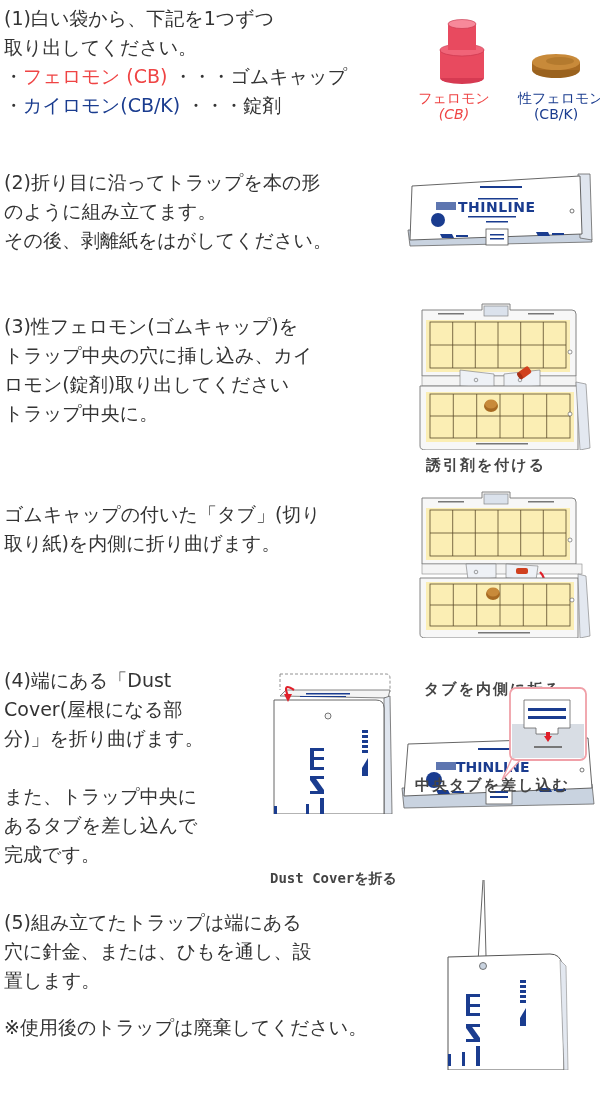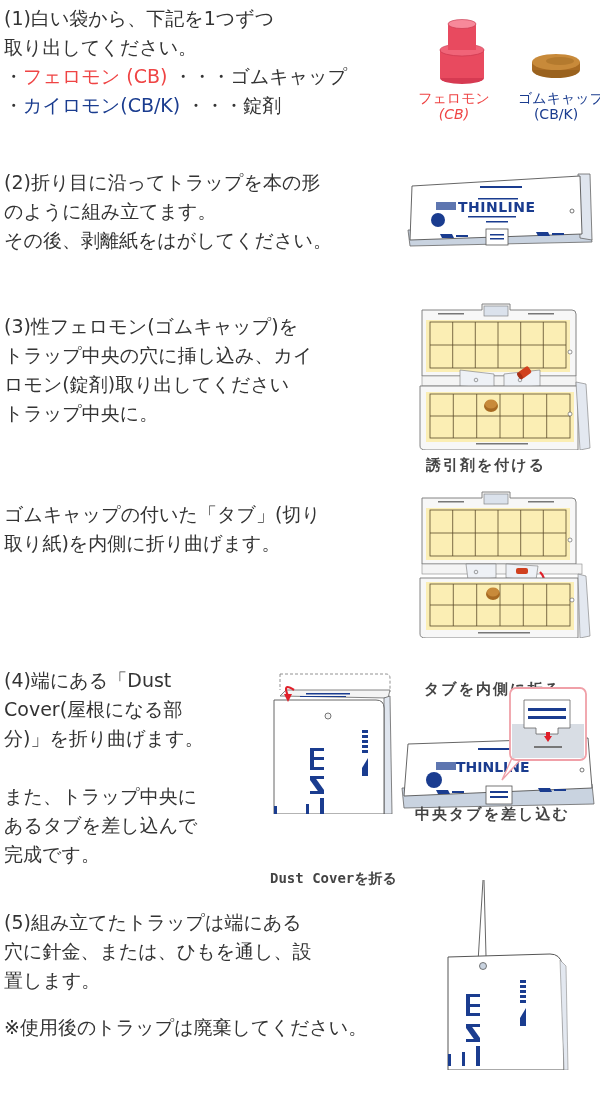--- a/index.html
+++ b/index.html
@@ -38,21 +38,21 @@
     <rect x="38" y="10" width="28" height="26" fill="#e84a5f"></rect>
     <ellipse cx="52" cy="10" rx="14" ry="4.5" fill="#f7899a" stroke="#c43048" stroke-width="0.6"></ellipse>
 
     <ellipse cx="146" cy="56" rx="24" ry="8" fill="#9a621e"></ellipse>
     <rect x="122" y="48" width="48" height="8" fill="#a86a22"></rect>
     <ellipse cx="146" cy="48" rx="24" ry="8" fill="#c88a3a"></ellipse>
     <ellipse cx="150" cy="47" rx="14" ry="4" fill="#b47a2e"></ellipse>
   </svg>
   <div class="lbl red" style="left:6px; top:76px; width:76px;">フェロモン</div>
   <div class="lbl red" style="left:6px; top:92px; width:76px;font-style:italic;">(CB)</div>
-  <div class="lbl blue" style="left:108px; top:76px; width:76px;">ゴムキャップ</div>
+  <div class="lbl blue" style="left:108px; top:76px; width:76px;">性フェロモン</div>
   <div class="lbl blue" style="left:108px; top:92px; width:76px;">(CB/K)</div>
 </div>
 
 <div>
   <div class="txt" style="top:168px">(2)折り目に沿ってトラップを本の形</div>
   <div class="txt" style="top:197px">のように組み立てます。</div>
   <div class="txt" style="top:226px">その後、剥離紙をはがしてください。</div>
 </div>
 
 <div class="fig" style="left:400px; top:168px; width:200px; height:90px;">
@@ -251,21 +251,21 @@
     <rect x="112" y="4" width="76" height="72" rx="6" fill="#ffffff" stroke="#f0a0a8" stroke-width="1.8"></rect>
     <rect x="114" y="40" width="72" height="34" fill="#d8dde4"></rect>
     <path d="M126,16 L172,16 L172,44 L160,44 L160,50 L138,50 L138,44 L126,44 Z" fill="#fff" stroke="#666" stroke-width="0.8"></path>
     <rect x="130" y="24" width="38" height="3" fill="#1a3c8f"></rect>
     <rect x="130" y="32" width="38" height="3" fill="#1a3c8f"></rect>
     <polygon points="146,52 154,52 150,58" fill="#e0202a"></polygon>
     <rect x="148" y="48" width="4" height="5" fill="#e0202a"></rect>
     <rect x="136" y="62" width="28" height="2" fill="#777"></rect>
   </svg>
 </div>
-<div class="cap" style="left:415px; top:805px;">中央タブを差し込む</div>
+<div class="cap" style="left:415px; top:776px;">中央タブを差し込む</div>
 
 <div>
   <div class="txt" style="top:908px">(5)組み立てたトラップは端にある</div>
   <div class="txt" style="top:937px">穴に針金、または、ひもを通し、設</div>
   <div class="txt" style="top:966px">置します。</div>
   <div class="txt" style="top:1013px">※使用後のトラップは廃棄してください。</div>
 </div>
 
 <div class="fig" style="left:440px; top:880px; width:130px; height:190px;">
   <svg width="130" height="190" viewBox="0 0 130 190">

